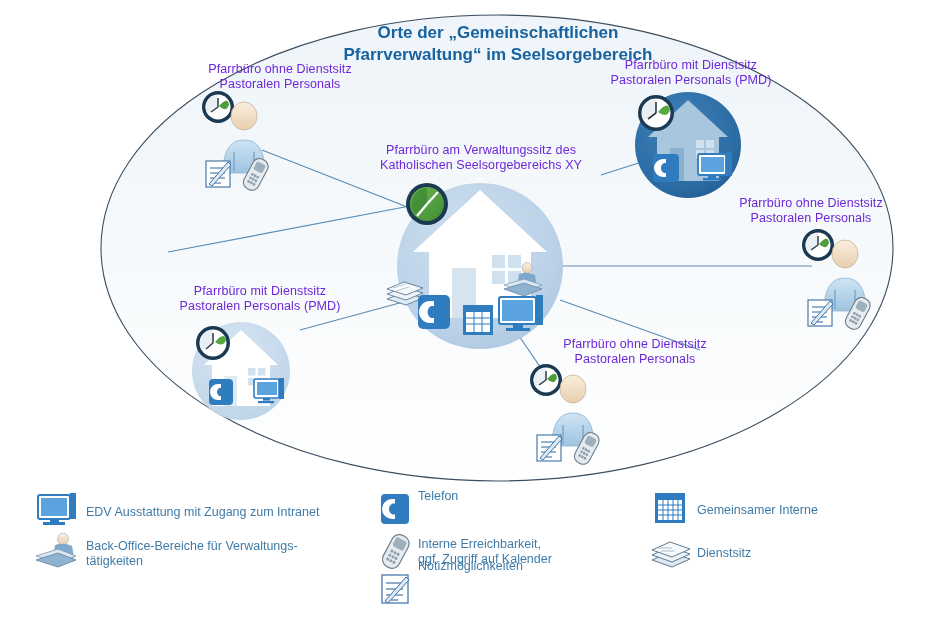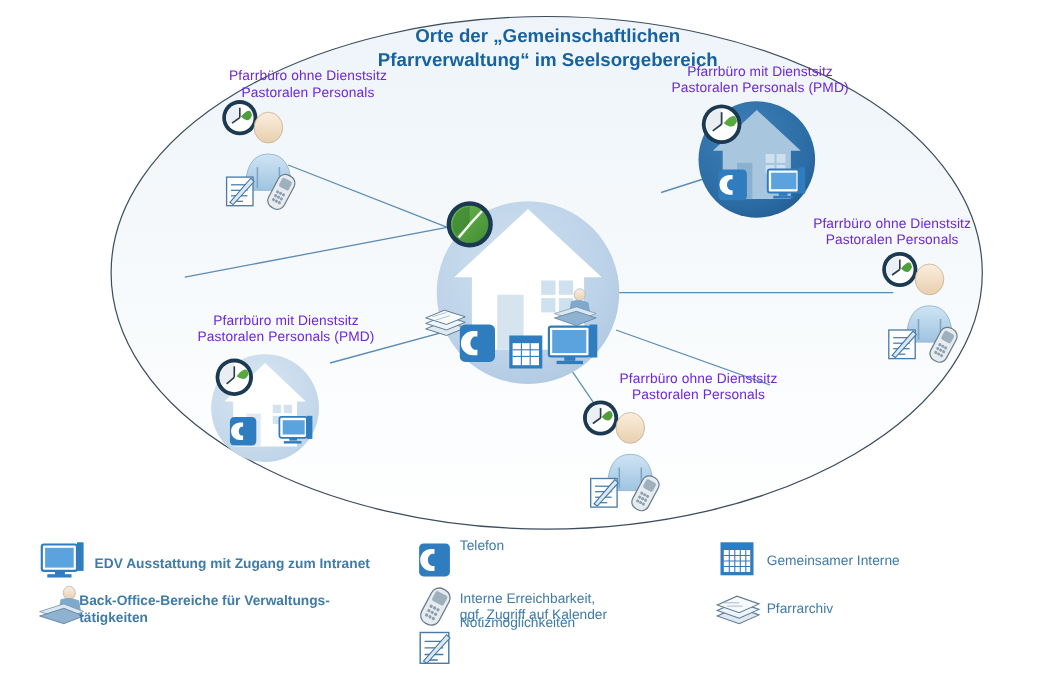--- a/index.html
+++ b/index.html
@@ -404,51 +404,53 @@
 
   <div class="title" style="left:273px;top:22px;width:450px;">Orte der „Gemeinschaftlichen
 Pfarrverwaltung“ im Seelsorgebereich</div>
 
   <div class="lbl" style="left:180px;top:62px;width:200px;">Pfarrbüro ohne Dienstsitz
 Pastoralen Personals</div>
 
   <div class="lbl" style="left:588px;top:58px;width:206px;">Pfarrbüro mit Dienstsitz
 Pastoralen Personals (PMD)</div>
 
+  <div class="lbl" style="left:364px;top:143px;width:234px;">Pfarrbüro am Verwaltungssitz des
+Katholischen Seelsorgebereichs XY</div>
 
   <div class="lbl" style="left:720px;top:196px;width:182px;">Pfarrbüro ohne Dienstsitz
 Pastoralen Personals</div>
 
   <div class="lbl" style="left:160px;top:284px;width:200px;">Pfarrbüro mit Dienstsitz
 Pastoralen Personals (PMD)</div>
 
   <div class="lbl" style="left:540px;top:337px;width:190px;">Pfarrbüro ohne Dienstsitz
 Pastoralen Personals</div>
 
   <div class="legend">
-    <div class="lg-item" style="left:86px;top:500px;width:260px;font-weight:bold;">
+    <div class="lg-item" style="left:86px;top:500px;width:260px;">
       <span class="lg-txt">EDV Ausstattung mit Zugang zum Intranet</span>
     </div>
-    <div class="lg-item" style="left:72px;top:534px;width:240px;font-weight:bold;">
+    <div class="lg-item" style="left:86px;top:534px;width:240px;">
       <span class="lg-txt">Back-Office-Bereiche für Verwaltungs-
 tätigkeiten</span>
     </div>
 
     <div class="lg-item" style="left:418px;top:484px;width:180px;">
       <span class="lg-txt">Telefon</span>
     </div>
     <div class="lg-item" style="left:418px;top:532px;width:190px;">
       <span class="lg-txt">Interne Erreichbarkeit,
 ggf. Zugriff auf Kalender</span>
     </div>
     <div class="lg-item" style="left:418px;top:554px;width:180px;">
       <span class="lg-txt">Notizmöglichkeiten</span>
     </div>
 
     <div class="lg-item" style="left:697px;top:498px;width:200px;">
       <span class="lg-txt">Gemeinsamer Interne</span>
     </div>
     <div class="lg-item" style="left:697px;top:541px;width:200px;">
-      <span class="lg-txt">Pfarrarchiv</span>
+      <span class="lg-txt">Dienstsitz</span>
     </div>
   </div>
 
 </div>
 
 </body></html>

